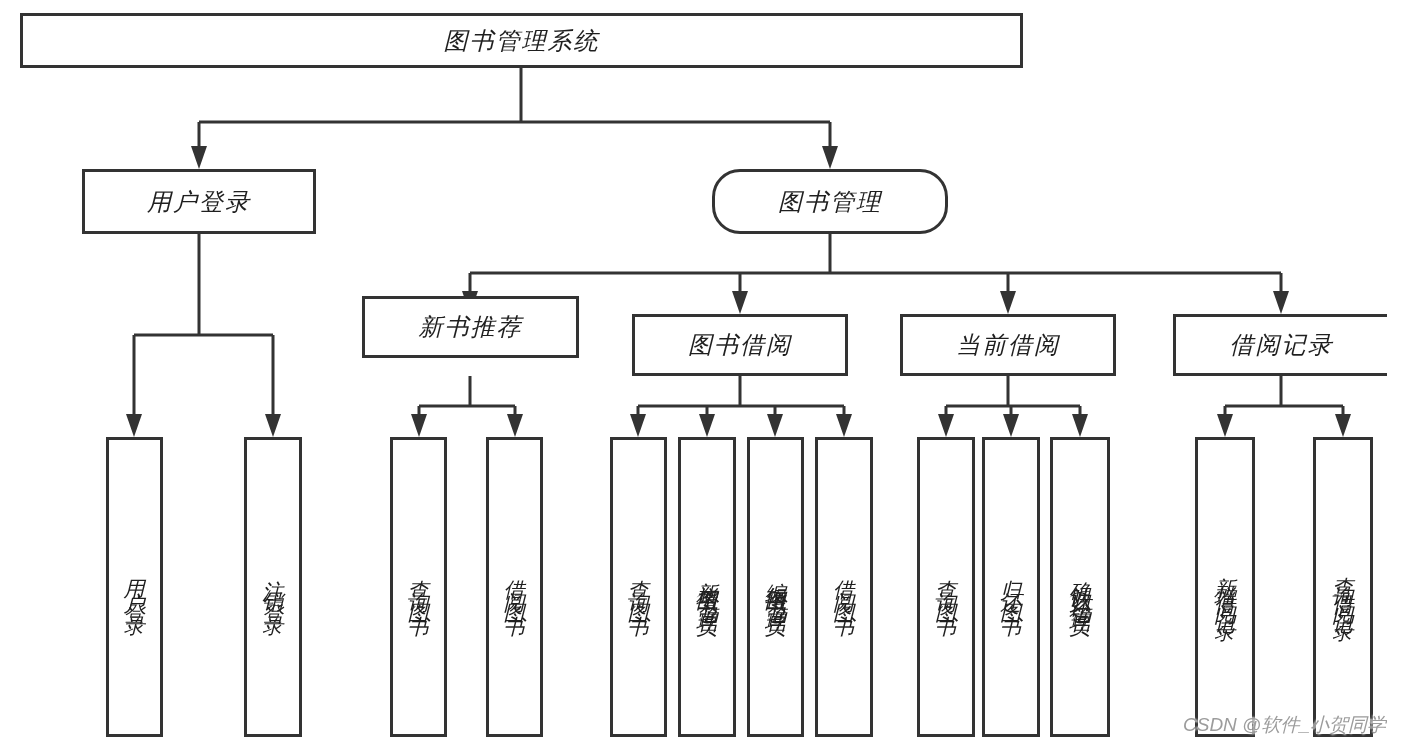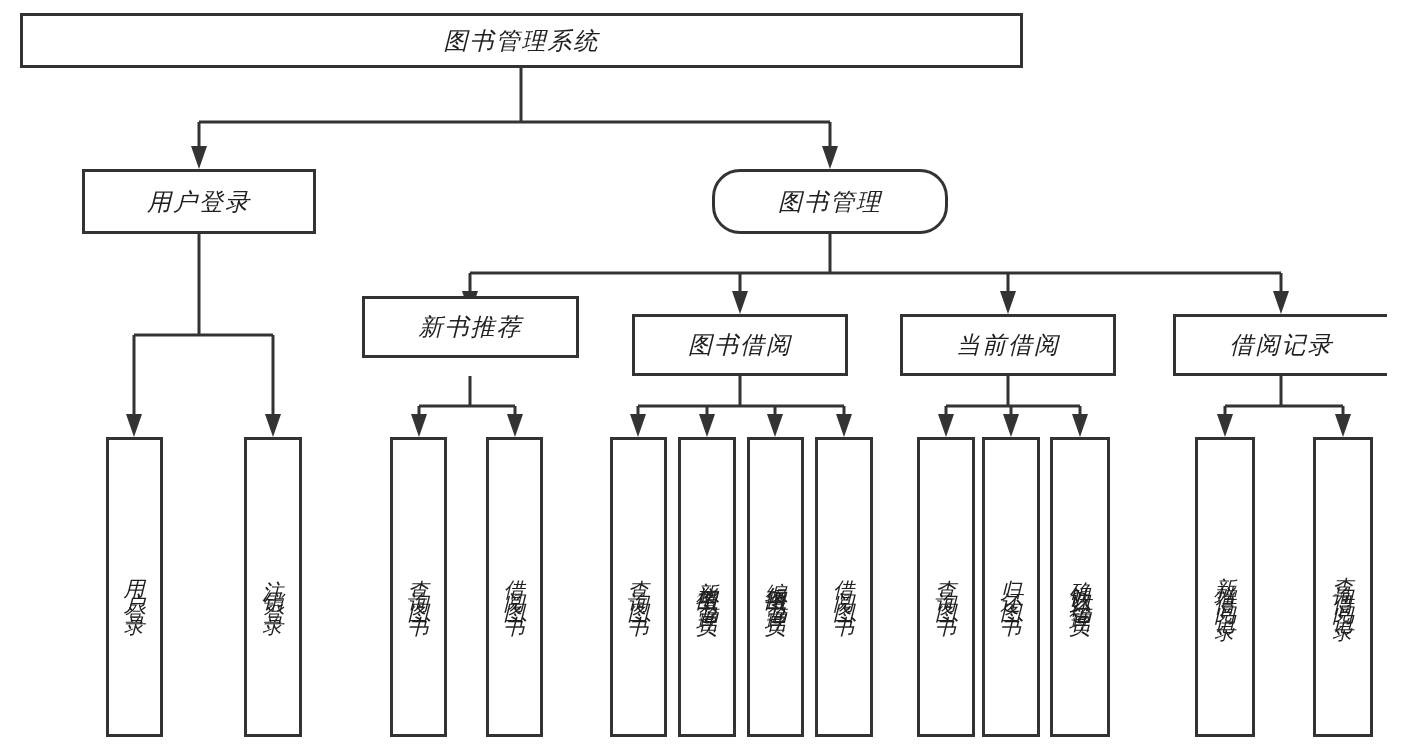--- a/index.html
+++ b/index.html
@@ -146,14 +146,15 @@
   <div class="node v-node ls10" style="left:747px; top:437px; width:57px; height:300px;">编辑图书（管理员）</div>
   <div class="node v-node ls4" style="left:815px; top:437px; width:58px; height:300px;">借阅图书</div>
 
   <div class="node v-node ls4" style="left:917px; top:437px; width:58px; height:300px;">查询图书</div>
   <div class="node v-node ls4" style="left:982px; top:437px; width:58px; height:300px;">归还图书</div>
   <div class="node v-node ls10" style="left:1050px; top:437px; width:60px; height:300px;">确认归还（管理员）</div>
 
   <div class="node v-node ls6" style="left:1195px; top:437px; width:60px; height:300px;">新增借阅记录</div>
   <div class="node v-node ls6" style="left:1313px; top:437px; width:60px; height:300px;">查询借阅记录</div>
 
+  <div class="watermark">CSDN @软件_小贺同学</div>
 
 </div>
 
 </body></html>

